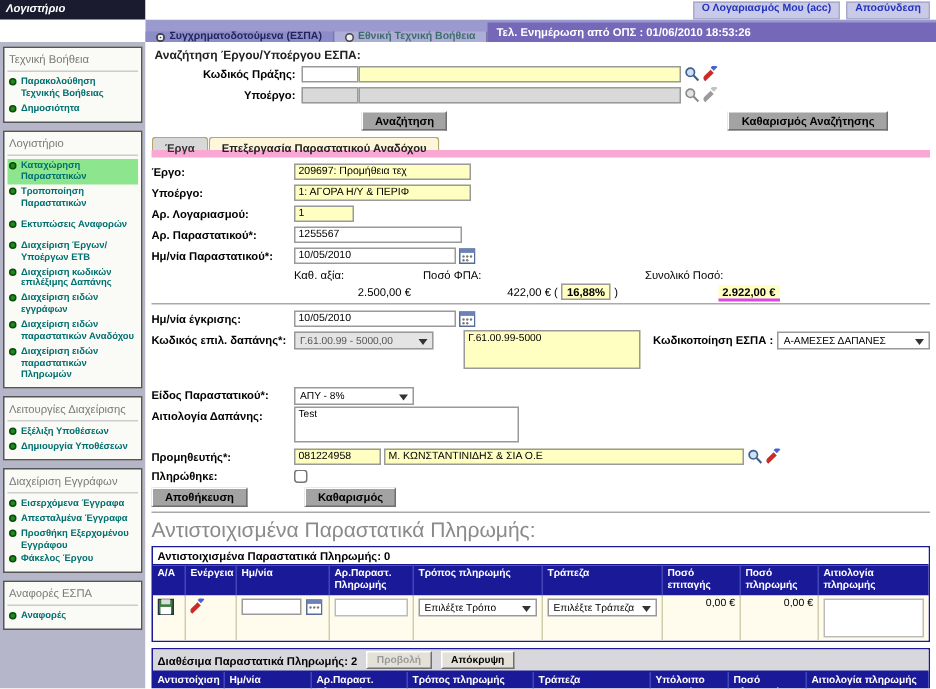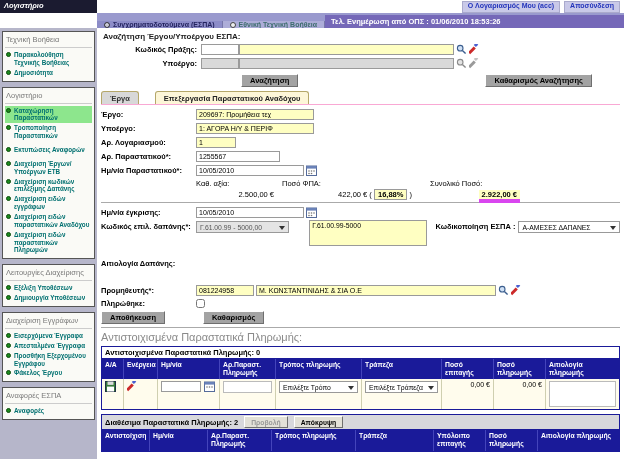--- a/index.html
+++ b/index.html
@@ -38,43 +38,43 @@
   .srow .slabel { width:100px; text-align:right; font-size:7.5px; font-weight:bold; padding-right:4px; }
   .inp { border:1px solid #9a9a9a; background:#fff; font-size:7px; height:11px; padding:0 2px; font-family:"Liberation Sans",sans-serif; }
   .inp.yellow { background:#ffffc2; }
   .inp.gray { background:#d9d9d9; }
   .icn { width:11px; height:11px; margin-left:2px; flex:0 0 auto; cursor:pointer; }
   .sbuttons { display:flex; height:16px; align-items:center; margin:2px 0 3px 0; }
   .btn { background:#a3a3a3; border:1px solid; border-color:#fff #6f6f6f #6f6f6f #fff; font-size:7.5px; font-weight:bold; padding:1px 8px; cursor:pointer; font-family:"Liberation Sans",sans-serif; }
   .btn.disabled { color:#9a9a9a; cursor:default; }
 
   
-  .tabstrip { display:flex; gap:16px; border-bottom:1px solid #f9a8d4; height:14px; margin-bottom:3px; }
+  .tabstrip { display:flex; gap:0; border-bottom:5px solid #f9a8d4; height:14px; margin-bottom:3px; }
   .tab { font-size:7.5px; font-weight:bold; padding:2px 8px; border:1px solid #b5a76a; border-bottom:none; border-radius:3px 3px 0 0; cursor:pointer; }
   .tab.inactive { background:#d8d8d8; color:#333; }
   .tab.active { background:#fdf6d8; color:#222; }
 
   
   .frow { display:flex; align-items:center; min-height:13px; margin-bottom:1px; }
   .flabel { width:95px; font-size:7.5px; font-weight:bold; flex:0 0 95px; }
   .moneyrow { display:flex; margin:2px 0 2px 95px; }
   .mcol { font-size:7.5px; }
   .mlabel { font-weight:normal; margin-bottom:2px; }
   .mval { text-align:right; font-size:7.5px; }
   .pctbox { background:#ffffc2; border:1px solid #9a9a9a; padding:0 3px; font-weight:bold; }
-  .totalval { background:#ffffc2; font-weight:bold; padding:0 3px; border-bottom:4px solid #d946ef; }
+  .totalval { background:#ffffc2; font-weight:bold; padding:0 3px; border-bottom:2px solid #d946ef; }
   hr.div { border:none; border-top:1px solid #aaa; margin:3px 0; }
   .dd { position:relative; border:1px solid #999; background:#fff; font-size:6.8px; height:12px; line-height:11px; padding:0 12px 0 3px; cursor:pointer; white-space:nowrap; overflow:hidden; }
   .dd::after { content:""; position:absolute; right:3px; top:4px; border-left:3px solid transparent; border-right:3px solid transparent; border-top:4px solid #333; }
   .dd.gray { background:#e4e4e4; color:#555; }
   .ta { border:1px solid #9a9a9a; font-size:6.8px; font-family:"Liberation Sans",sans-serif; resize:none; padding:1px 2px; background:#fff; }
   .ta.yellow { background:#ffffc2; }
 
   
-  .sect-heading { color:#8a8a8a; font-size:11px; margin:3px 0 3px 0; }
+  .sect-heading { color:#8a8a8a; font-size:14px; margin:3px 0 3px 0; }
 
   
   .tbl { border:1.5px solid #1a1a99; margin-bottom:4px; }
   .tbl-caption { display:flex; align-items:center; gap:6px; font-size:7.5px; font-weight:bold; background:#fff; padding:1px 3px; border-bottom:1.5px solid #1a1a99; }
   .tbl-caption.gray { background:#d8d8dc; }
   .thead { display:flex; background:#1a1a99; color:#fff; }
   .th { font-size:6.8px; font-weight:bold; padding:2px 3px; border-right:1px solid #4444bb; line-height:1.2; }
   .trow { display:flex; background:#fffced; }
   .td { padding:2px 3px; border-right:1px solid #cfcfb0; font-size:7px; display:flex; align-items:flex-start; gap:2px; }
   .td.money { justify-content:flex-end; font-size:7px; }
@@ -254,21 +254,21 @@
       <div class="frow">
         <span class="flabel">Υποέργο:</span>
         <input class="inp yellow" style="width: 118px;" readonly="" value="1: ΑΓΟΡΑ Η/Υ &amp; ΠΕΡΙΦ">
       </div>
       <div class="frow">
         <span class="flabel">Αρ. Λογαριασμού:</span>
         <input class="inp yellow" style="width: 40px;" readonly="" value="1">
       </div>
       <div class="frow">
         <span class="flabel">Αρ. Παραστατικού*:</span>
-        <input class="inp" style="width: 84px;" value="1255567">
+        <input class="inp" style="width: 112px;" value="1255567">
       </div>
       <div class="frow">
         <span class="flabel">Ημ/νία Παραστατικού*:</span>
         <input class="inp" style="width: 108px;" value="10/05/2010">
         <svg class="icn" viewBox="0 0 11 11">
             <rect x="0.5" y="1" width="10" height="9.5" fill="#fff" stroke="#556b9a" stroke-width="1"></rect>
             <rect x="0.5" y="1" width="10" height="2.6" fill="#6a82b8"></rect>
             <circle cx="3" cy="6" r="0.8" fill="#777"></circle>
             <circle cx="5.5" cy="6" r="0.8" fill="#777"></circle>
             <circle cx="8" cy="6" r="0.8" fill="#777"></circle>
@@ -310,22 +310,27 @@
             <circle cx="5.5" cy="8.5" r="0.8" fill="#777"></circle>
           </svg>
       </div>
       <div class="frow" style="align-items:flex-start; min-height:36px;">
         <span class="flabel" style="padding-top:2px;">Κωδικός επιλ. δαπάνης*:</span>
         <div class="dd gray" style="width:108px; margin-top:1px;">Γ.61.00.99 - 5000,00</div>
         <textarea class="ta yellow" style="width: 140px; height: 26px; margin-left: 20px;">Γ.61.00.99-5000</textarea>
         <span class="flabel" style="flex:0 0 auto; width:auto; margin-left:8px; padding-top:2px;">Κωδικοποίηση ΕΣΠΑ :</span>
         <div class="dd" style="width:118px; margin-left:3px; margin-top:1px;">Α-ΑΜΕΣΕΣ ΔΑΠΑΝΕΣ</div>
       </div>
+      <div class="frow">
+        <span class="flabel">Είδος Παραστατικού*:</span>
+        <div class="dd" style="width:80px;">ΑΠΥ - 8%</div>
+      </div>
       <div class="frow" style="align-items:flex-start; min-height:26px;">
         <span class="flabel" style="padding-top:2px;">Αιτιολογία Δαπάνης:</span>
+        <textarea class="ta" style="width: 150px; height: 24px;">Test</textarea>
       </div>
       <div class="frow">
         <span class="flabel">Προμηθευτής*:</span>
         <input class="inp yellow" style="width: 58px;" value="081224958">
         <input class="inp yellow" style="width: 240px; margin-left: 2px;" value="Μ. ΚΩΝΣΤΑΝΤΙΝΙΔΗΣ &amp; ΣΙΑ Ο.Ε">
         <svg class="icn" viewBox="0 0 11 11">
             <circle cx="4.2" cy="4.2" r="2.8" fill="#cfe0f4" stroke="#3b5e8e" stroke-width="1.1"></circle>
             <line x1="6.4" y1="6.4" x2="9.6" y2="9.6" stroke="#3b5e8e" stroke-width="1.4"></line>
           </svg>
         <svg class="icn" viewBox="0 0 11 11">

